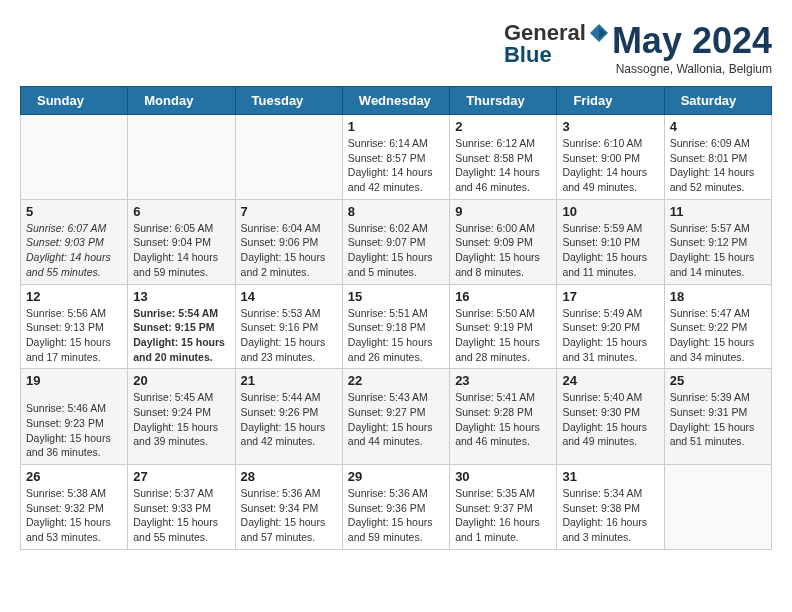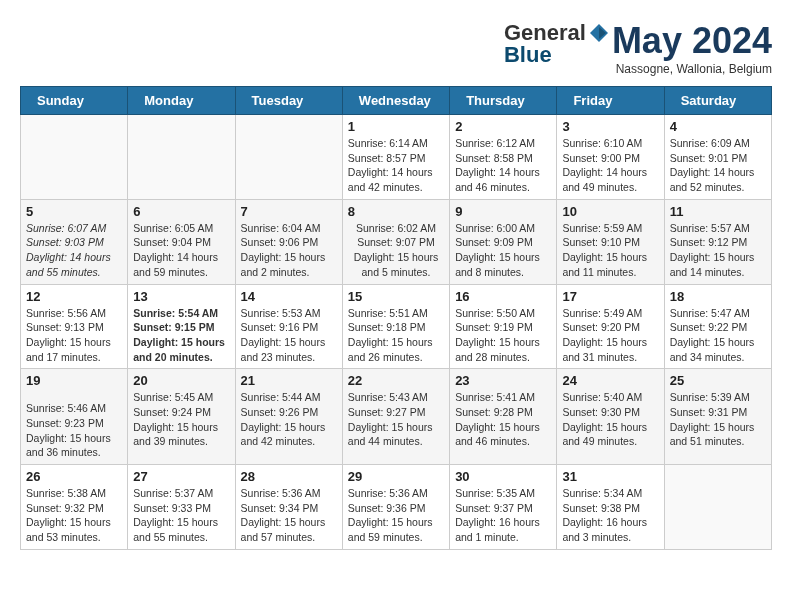--- a/index.html
+++ b/index.html
@@ -131,21 +131,21 @@
         <td>
           <span class="day-number">3</span>
           <div class="day-info" style="white-space: pre-line;">Sunrise: 6:10 AM
 Sunset: 9:00 PM
 Daylight: 14 hours
 and 49 minutes.</div>
         </td>
         <td>
           <span class="day-number">4</span>
           <div class="day-info" style="white-space: pre-line;">Sunrise: 6:09 AM
-Sunset: 9:01 PM
+Sunset: 8:01 PM
 Daylight: 14 hours
 and 52 minutes.</div>
         </td>
       </tr>
       <tr>
         <td>
           <span class="day-number">5</span>
           <div class="day-info" style="white-space: pre-line; font-style: italic;">Sunrise: 6:07 AM
 Sunset: 9:03 PM
 Daylight: 14 hours
@@ -160,21 +160,21 @@
         </td>
         <td>
           <span class="day-number">7</span>
           <div class="day-info" style="white-space: pre-line;">Sunrise: 6:04 AM
 Sunset: 9:06 PM
 Daylight: 15 hours
 and 2 minutes.</div>
         </td>
         <td>
           <span class="day-number">8</span>
-          <div class="day-info" style="white-space: pre-line; text-align: center;">Sunrise: 6:02 AM
+          <div class="day-info" style="white-space: pre-line;">Sunrise: 6:02 AM
 Sunset: 9:07 PM
 Daylight: 15 hours
 and 5 minutes.</div>
         </td>
         <td>
           <span class="day-number">9</span>
           <div class="day-info" style="white-space: pre-line;">Sunrise: 6:00 AM
 Sunset: 9:09 PM
 Daylight: 15 hours
 and 8 minutes.</div>

